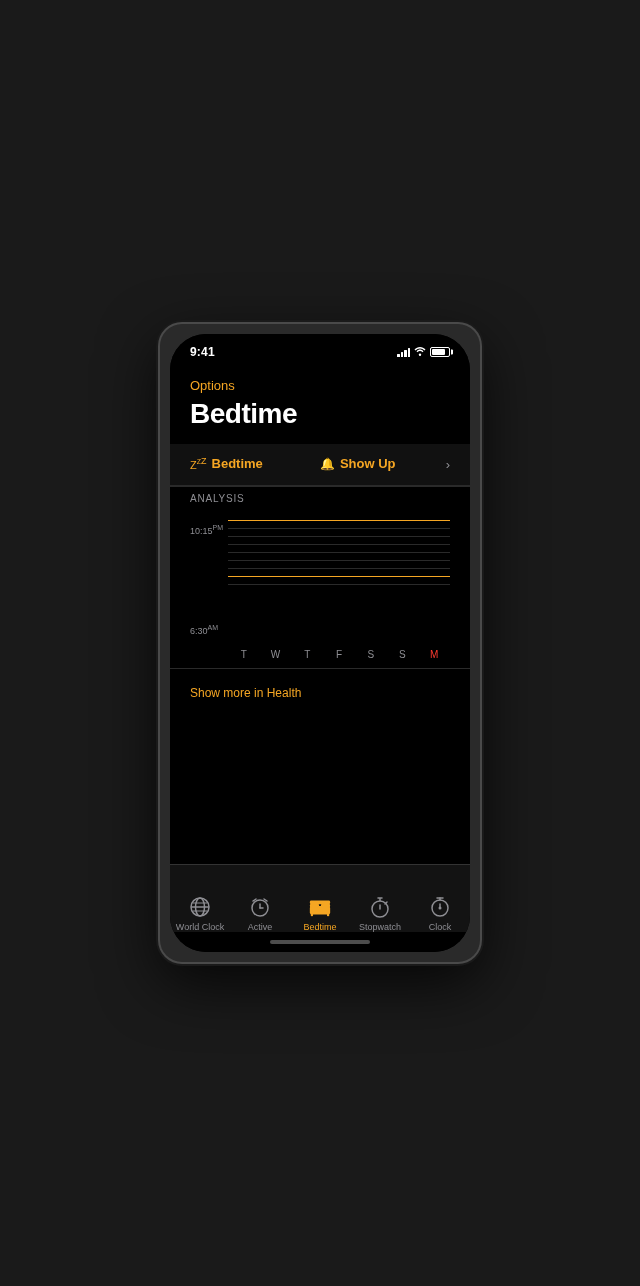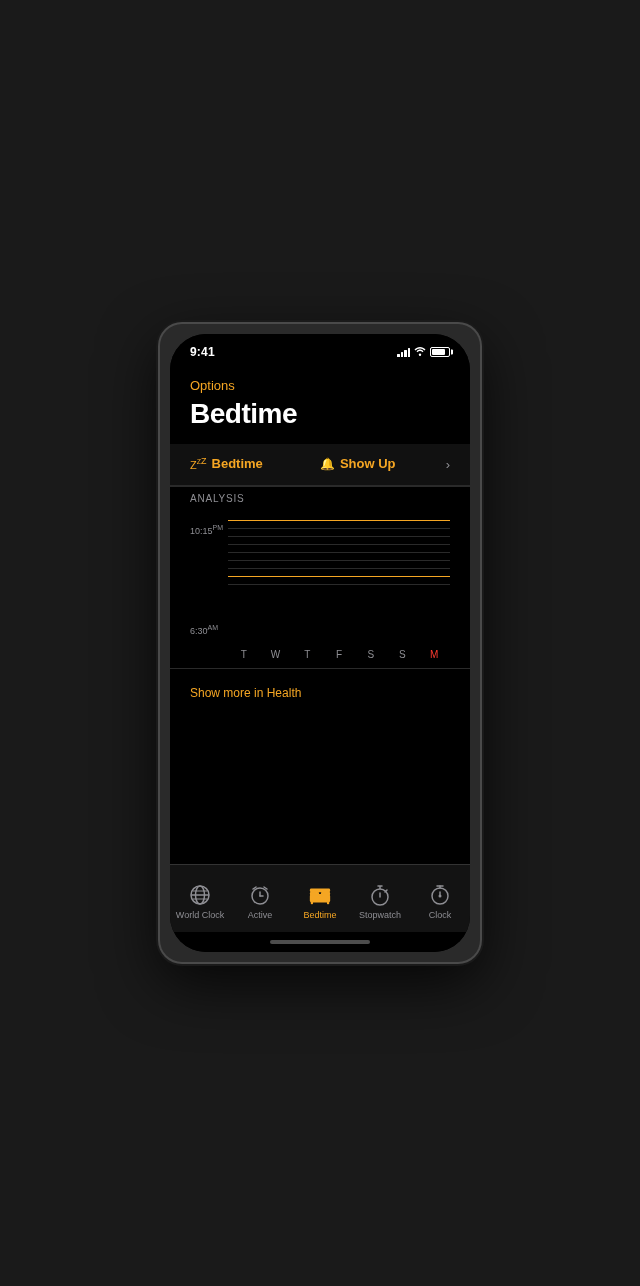--- a/index.html
+++ b/index.html
@@ -237,21 +237,21 @@
     .show-more-text {
       color: #F5A623;
       font-size: 12px;
     }
     
     .tab-bar {
       height: 68px;
       background: rgba(20,20,20,0.97);
       border-top: 0.5px solid #333;
       display: flex;
-      align-items: center;
+      align-items: flex-end;
       padding-top: 6px;
       flex-shrink: 0;
     }
     .tab-item {
       flex: 1;
       display: flex;
       flex-direction: column;
       align-items: center;
       gap: 3px;
       cursor: pointer;

